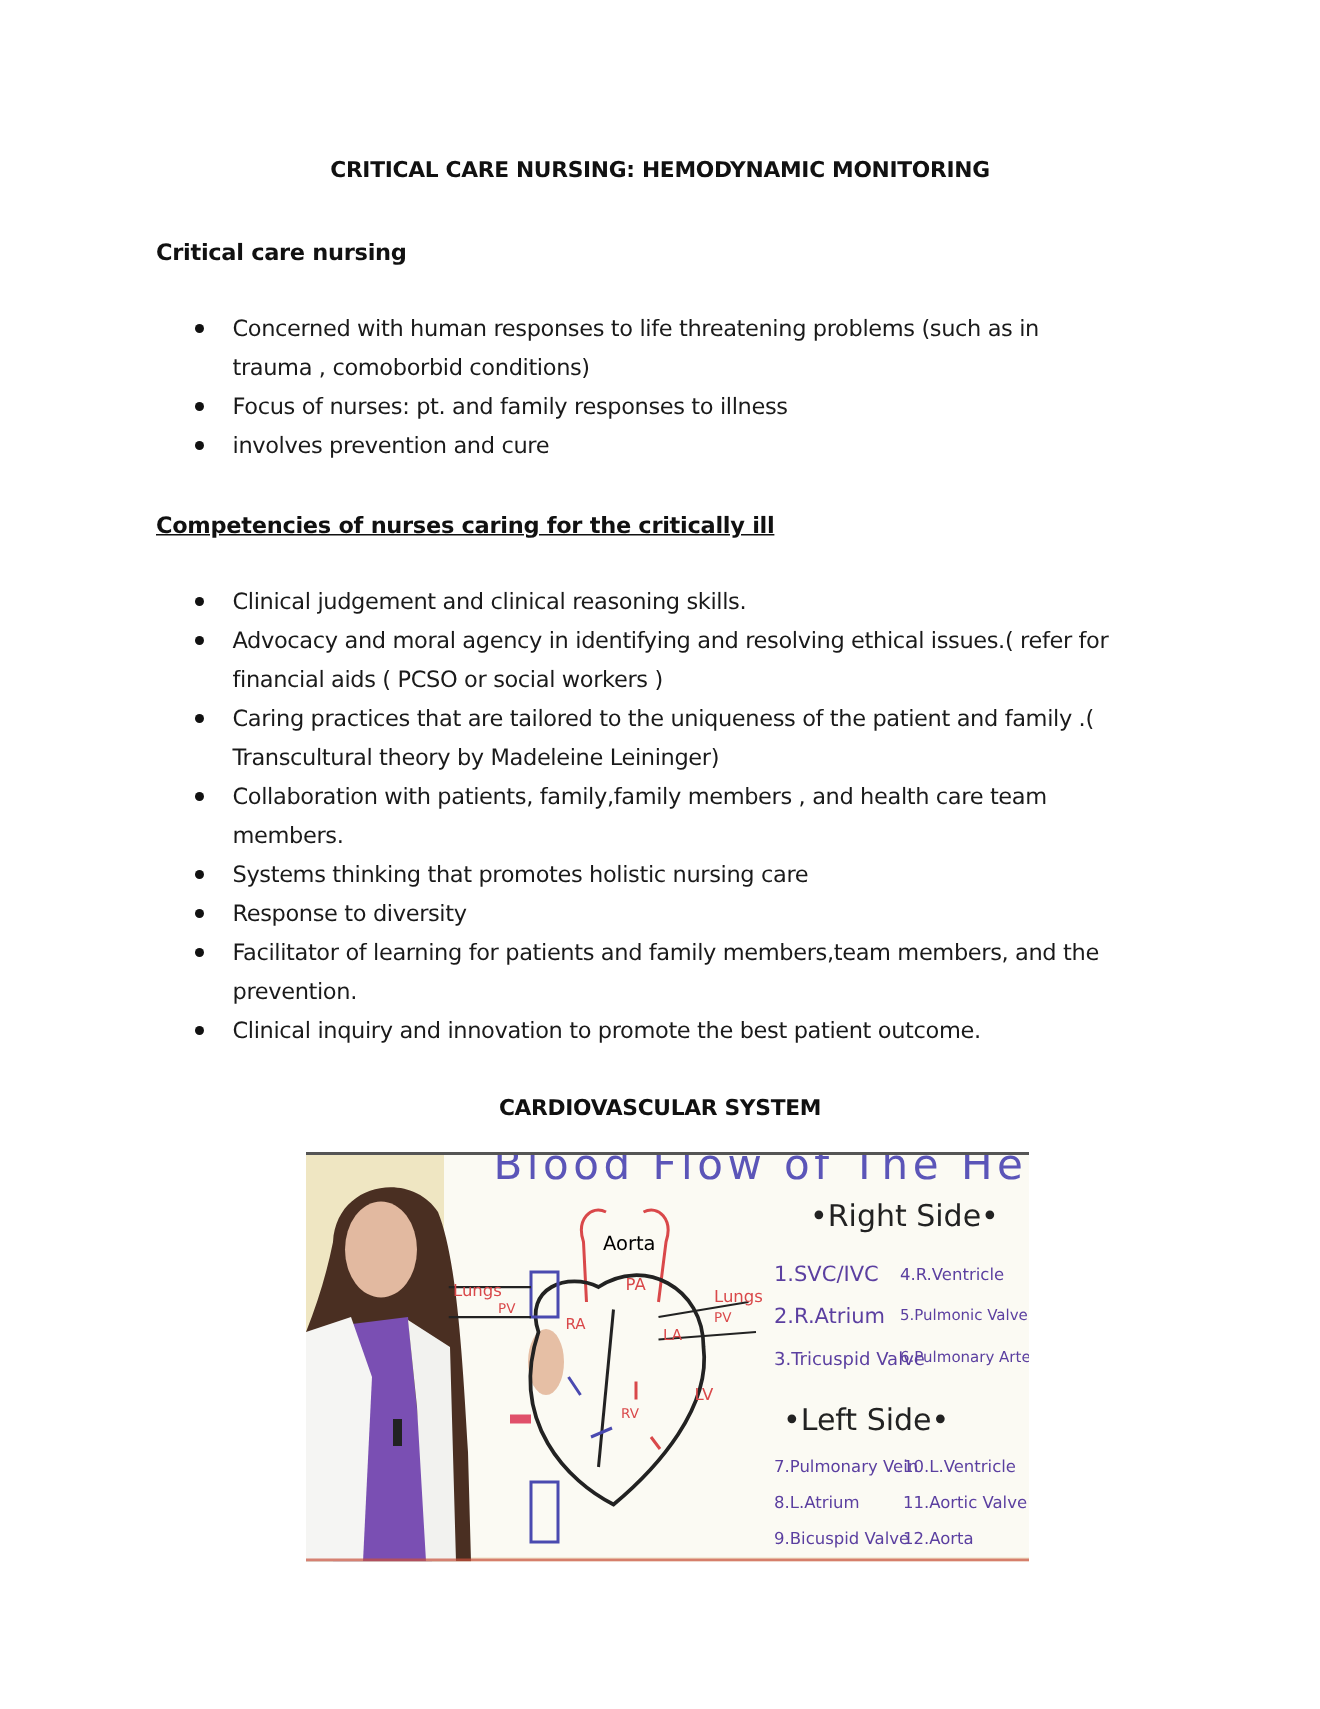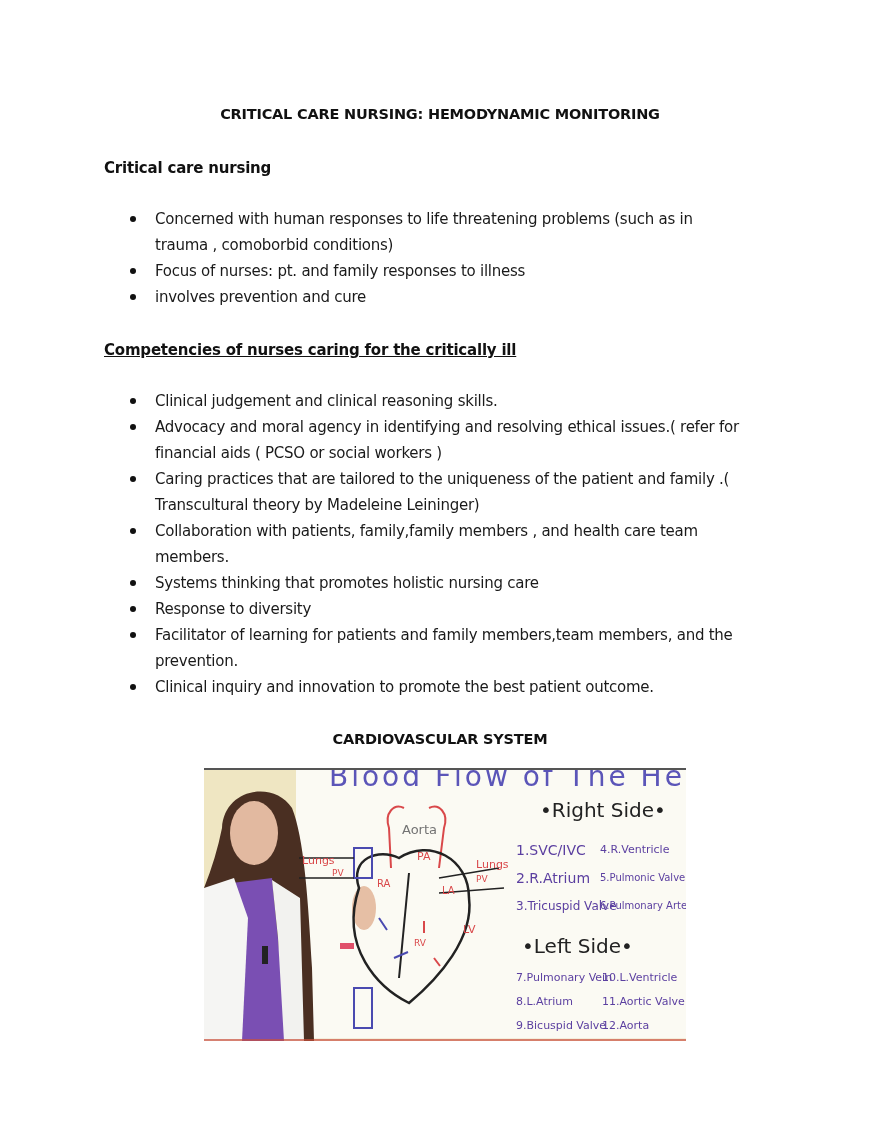--- a/index.html
+++ b/index.html
@@ -76,21 +76,21 @@
       <path d="M130,20 C140,15 150,25 145,40 L140,80" stroke="#d9484a" stroke-width="2" fill="none"></path>
       <path d="M60,100 C50,70 80,60 100,70 C130,50 170,70 170,110 C175,150 140,190 110,215 C80,200 40,160 60,100 Z" stroke="#222" stroke-width="2.5" fill="none"></path>
       <path d="M110,85 L100,190" stroke="#222" stroke-width="2" fill="none"></path>
       <rect x="55" y="60" width="18" height="30" stroke="#4a4ab0" stroke-width="2" fill="none"></rect>
       <rect x="55" y="200" width="18" height="40" stroke="#4a4ab0" stroke-width="2" fill="none"></rect>
       <path d="M0,70 L55,70 M0,90 L55,90" stroke="#222" stroke-width="1.5"></path>
       <path d="M140,90 L200,80 M140,105 L205,100" stroke="#222" stroke-width="1.5"></path>
       <path d="M80,130 l8,12 M95,170 l14,-6" stroke="#4a4ab0" stroke-width="2"></path>
       <path d="M125,145 l0,-12 M135,170 l6,8" stroke="#d9484a" stroke-width="2"></path>
     </svg>
-    <div class="hw" style="left:198px;top:54px;font-size:13px;color:#737373;">Aorta</div>
+    <div class="hw" style="left:198px;top:54px;font-size:13px;color:#000000;">Aorta</div>
     <div class="hw" style="left:213px;top:82px;font-size:11px;color:#d9484a;">PA</div>
     <div class="hw" style="left:173px;top:110px;font-size:10px;color:#d9484a;">RA</div>
     <div class="hw" style="left:238px;top:117px;font-size:10px;color:#d9484a;">LA</div>
     <div class="hw" style="left:210px;top:170px;font-size:9px;color:#d9484a;">RV</div>
     <div class="hw" style="left:240px;top:155px;font-size:11px;color:#d9484a;margin-left:19px;">LV</div>
     <div class="hw" style="left:98px;top:86px;font-size:11px;color:#d9484a;">Lungs</div>
     <div class="hw" style="left:272px;top:90px;font-size:11px;color:#d9484a;">Lungs</div>
     <div class="hw" style="left:128px;top:100px;font-size:9px;color:#d9484a;">PV</div>
     <div class="hw" style="left:272px;top:106px;font-size:9px;color:#d9484a;">PV</div>
 

